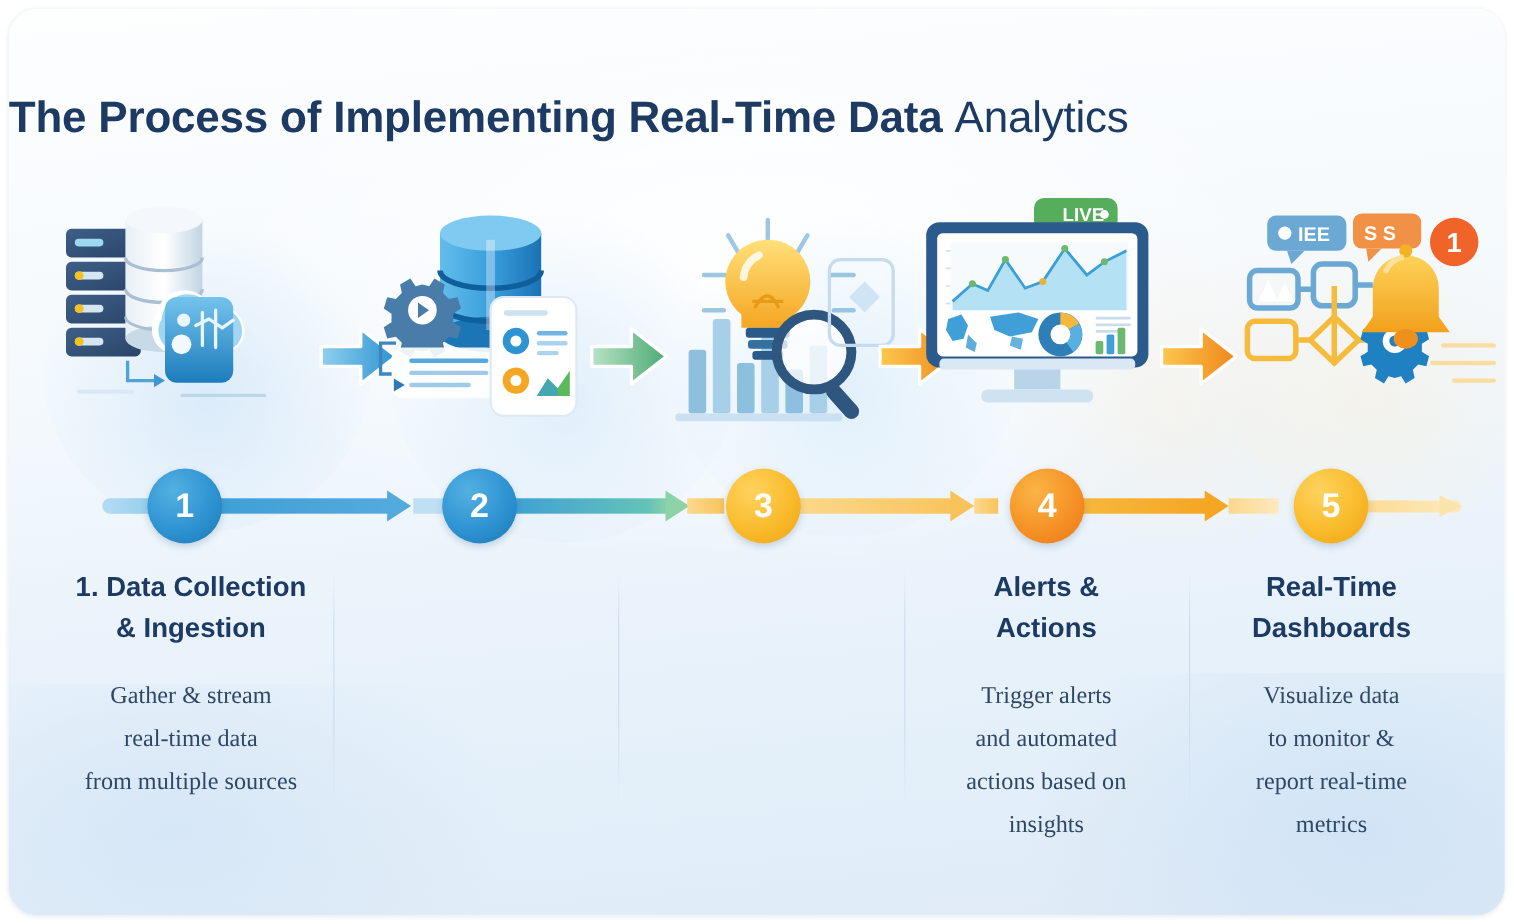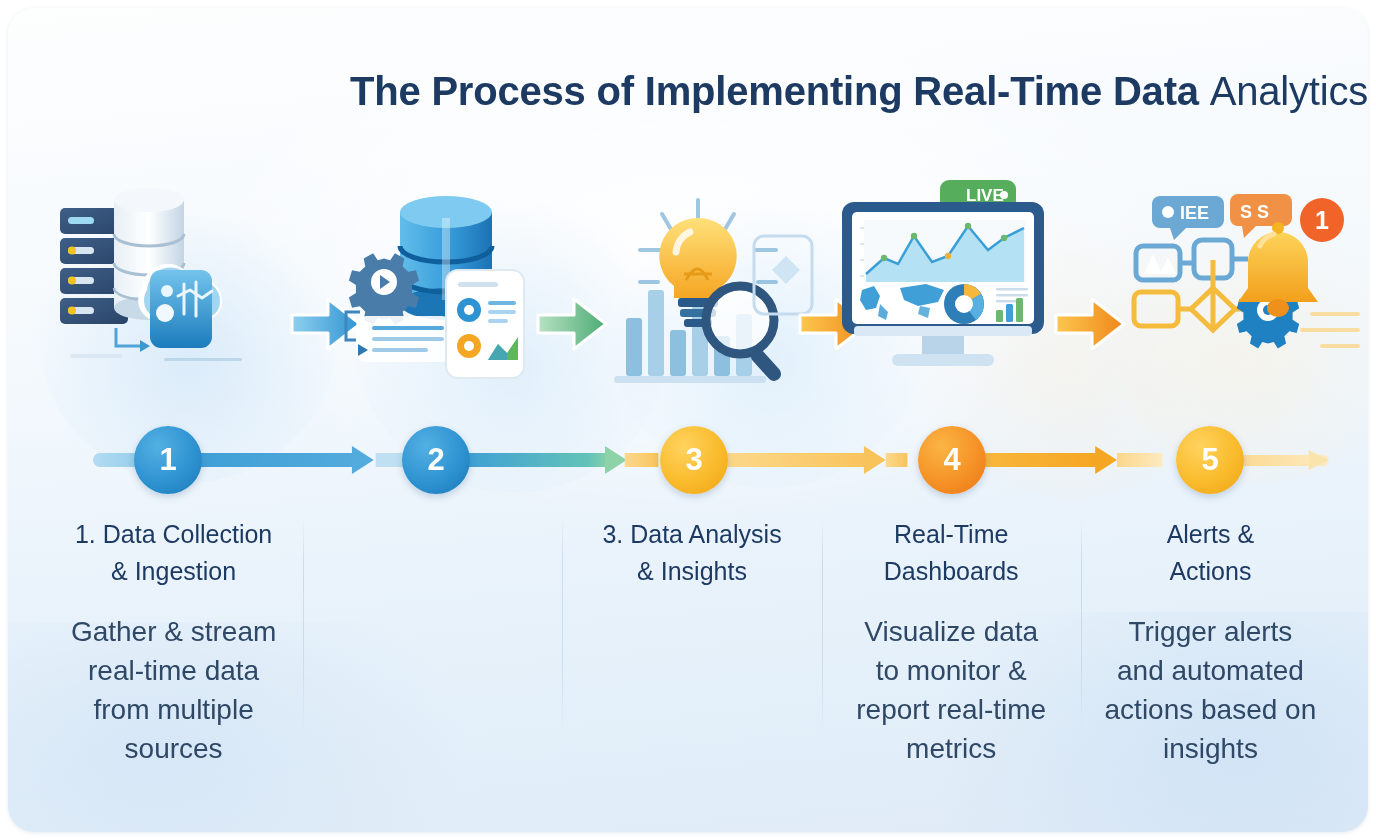--- a/index.html
+++ b/index.html
@@ -31,22 +31,22 @@
           background: radial-gradient(circle at 50% 60%, rgba(246,240,228,.55) 0%, rgba(246,240,228,0) 66%); }
   .arc5 { left: 1105px; top: 175px; width: 300px; height: 300px;
           background: radial-gradient(circle at 45% 60%, rgba(249,240,221,.5) 0%, rgba(249,240,221,0) 66%); }
   .wash-bl { position: absolute; left: -60px; bottom: -120px; width: 520px; height: 330px;
              background: radial-gradient(ellipse at 40% 40%, rgba(210,228,246,.75) 0%, rgba(210,228,246,0) 70%); }
   .wash-br { position: absolute; right: -80px; bottom: -140px; width: 520px; height: 360px;
              background: radial-gradient(ellipse at 60% 40%, rgba(205,225,245,.8) 0%, rgba(205,225,245,0) 70%); }
 
   
   #title {
-    position: absolute; left: 0; top: 56px; width: 100%;
-    text-align: right;
+    position: absolute; left: 0; top: 72px; width: 100%;
+    text-align: left;
     font-size: 40px; line-height: 54px;
     color: #1d3a63; letter-spacing: -.2px;
     white-space: nowrap;
   }
   #title .hv { font-weight: 700; }
   #title .lt { font-weight: 400; }
 
   
   #illus { position: absolute; left: 0; top: 170px; width: 100%; height: 230px; text-align: center; }
   .ill { position: absolute; top: 0; height: 230px; }
@@ -70,27 +70,27 @@
   
   #cols { position: absolute; left: 36px; top: 508px; width: 1296px; height: 290px;
           display: flex; }
   .col { flex: 1 1 0; padding: 0 12px; text-align: center; position: relative; }
   .col + .col::before {
     content: ""; position: absolute; left: 0; top: 2px; width: 1px; height: 214px;
     background: linear-gradient(180deg, rgba(175,200,226,0) 0%, rgba(175,200,226,.55) 22%,
                 rgba(175,200,226,.45) 68%, rgba(175,200,226,0) 100%);
   }
   .col-head {
-    font-size: 25px; line-height: 37px; font-weight: 400;
+    font-size: 25px; line-height: 37px; font-weight: 700;
     color: #1d3a63; white-space: pre-line;
   }
   .col-body {
     margin-top: 22px;
-    font-size: 28px; line-height: 39px; font-weight: 400;
-    color: #2f4866; white-space: pre-line;
+    font-size: 22px; line-height: 39px; font-weight: 400;
+    color: #2f4866; white-space: pre-line; font-family: Liberation Serif, serif;
   }
 </style>
 </head>
 <body>
 
 <div id="card">
 
   <div class="arc arc1"></div>
   <div class="arc arc2"></div>
   <div class="arc arc3"></div>
@@ -489,34 +489,32 @@
     <div class="col">
       <div class="col-head">1. Data Collection
 &amp; Ingestion</div>
       <div class="col-body">Gather &amp; stream
 real-time data
 from multiple sources</div>
     </div>
     <div class="col">
     </div>
     <div class="col">
-      <div class="col-head">3. Data Analysis
-&amp; Insights</div>
+    </div>
+    <div class="col">
+      <div class="col-head">Alerts &amp;
+Actions</div>
+      <div class="col-body">Trigger alerts
+and automated
+actions based on
+insights</div>
     </div>
     <div class="col">
       <div class="col-head">Real-Time
 Dashboards</div>
       <div class="col-body">Visualize data
 to monitor &amp;
 report real-time
 metrics</div>
     </div>
-    <div class="col">
-      <div class="col-head">Alerts &amp;
-Actions</div>
-      <div class="col-body">Trigger alerts
-and automated
-actions based on
-insights</div>
-    </div>
   </div>
 
 </div>
 
 </body></html>

